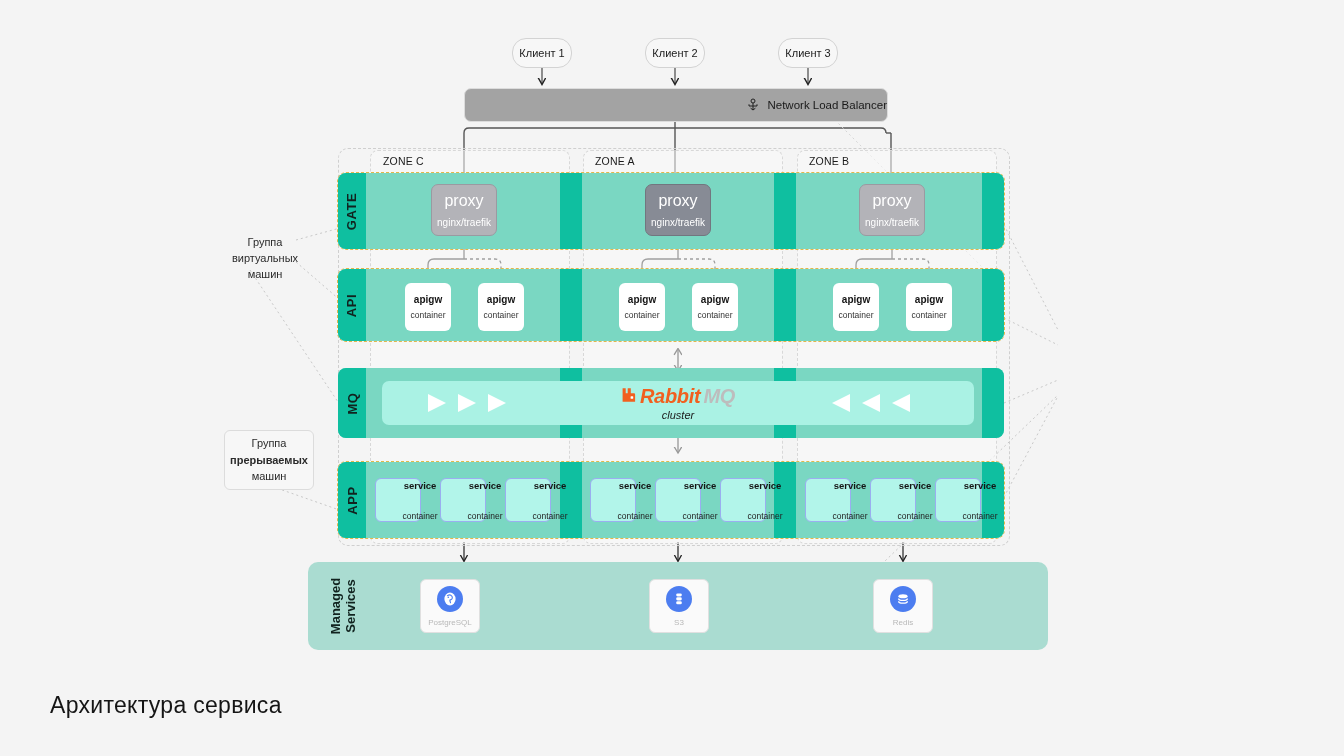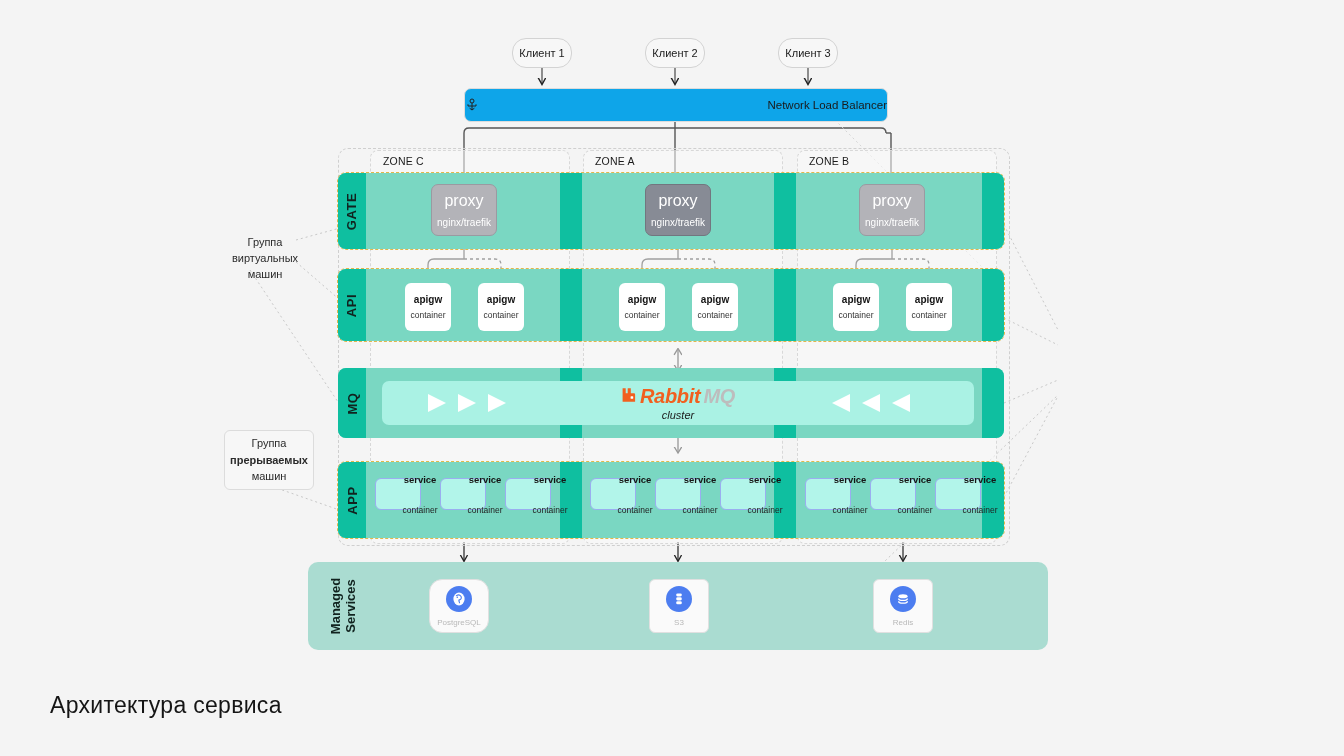--- a/index.html
+++ b/index.html
@@ -20,24 +20,24 @@
     background: #f7f7f7;
     border: 1px solid #d3d3d3;
     border-radius: 14px;
     display: flex; align-items: center; justify-content: center;
     font-size: 11px; color: #1a1a1a;
   }
 
   
   .nlb {
     width: 424px; height: 34px;
-    background: #0ea5e9;
+    background: #a3a3a3;
     border: 1px solid #dcdcdc;
     border-radius: 7px;
-    display: flex; align-items: center; justify-content: space-between;
+    display: flex; align-items: center; justify-content: flex-end;
     gap: 7px;
     font-size: 11.5px; color: #1a1a1a;
   }
   .nlb svg { display: block; }
 
   
   .zones-outer {
     border: 1px dashed #cfcfcf;
     border-radius: 10px;
     background: transparent;
@@ -109,21 +109,21 @@
     display: flex; flex-direction: column;
     align-items: center; justify-content: center;
     gap: 5px;
   }
   .apigw .t1 { font-size: 10px; font-weight: bold; color: #141414; }
   .apigw .t2 { font-size: 8.5px; color: #333; }
 
   
   .service {
     position: absolute;
-    width: 44px; height: 32px;
+    width: 44px; height: 44px;
     background: #b2f5ea;
     border: 1px solid #9aaef0;
     border-radius: 6px;
     display: flex; flex-direction: column;
     align-items: center; justify-content: center;
     gap: 20px;
     padding-left: 44px;
   }
   .service .t1 { font-size: 9.5px; font-weight: bold; color: #141414; }
   .service .t2 { font-size: 8.5px; color: #222; }
@@ -451,21 +451,21 @@
     <span class="t1">service</span>
     <span class="t2">container</span>
   </div>
 
   <div class="managed" style="left:308px; top:562px; width:740px; height:88px;">
     <div class="managed-cap">
       <span>Managed</span><br>
       <span>Services</span>
     </div>
 
-    <div class="ms-card" style="left:121px; top:17px;border-radius:13px;">
+    <div class="ms-card" style="left:112px; top:17px;">
       <span class="ms-icon">
         <svg width="16" height="16" viewBox="0 0 16 16">
           <ellipse cx="8" cy="8" rx="5.6" ry="6.4" fill="#ffffff"></ellipse>
           <path d="M5.4,4.6 c1.6,-1.0 3.6,-0.7 4.5,0.6 c0.8,1.2 0.4,2.6 -0.7,3.3
                    c-0.9,0.6 -1.3,0.2 -1.3,0.9 c0,0.9 0.6,1.7 0.6,2.4" stroke="#4c7df0" stroke-width="1.1" fill="none" stroke-linecap="round"></path>
           <circle cx="6.3" cy="6.2" r="0.8" fill="#4c7df0"></circle>
         </svg>
       </span>
       <span class="ms-label">PostgreSQL</span>
     </div>

